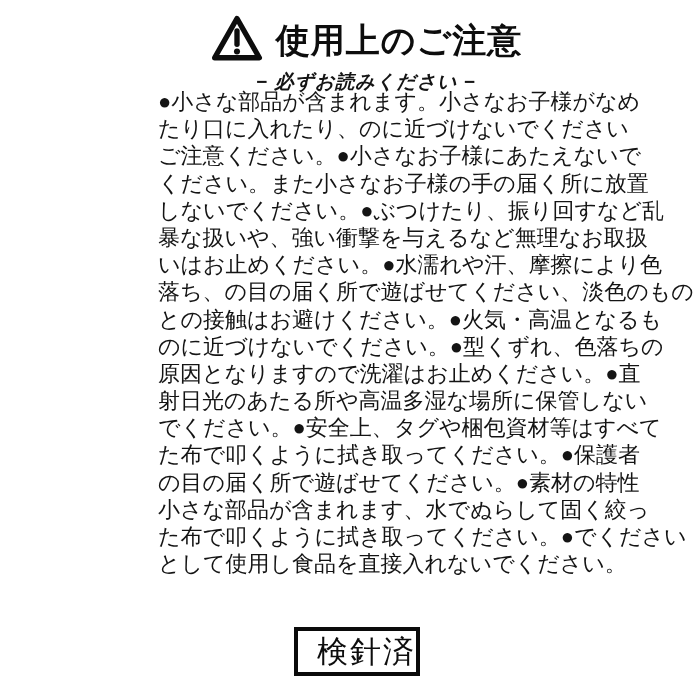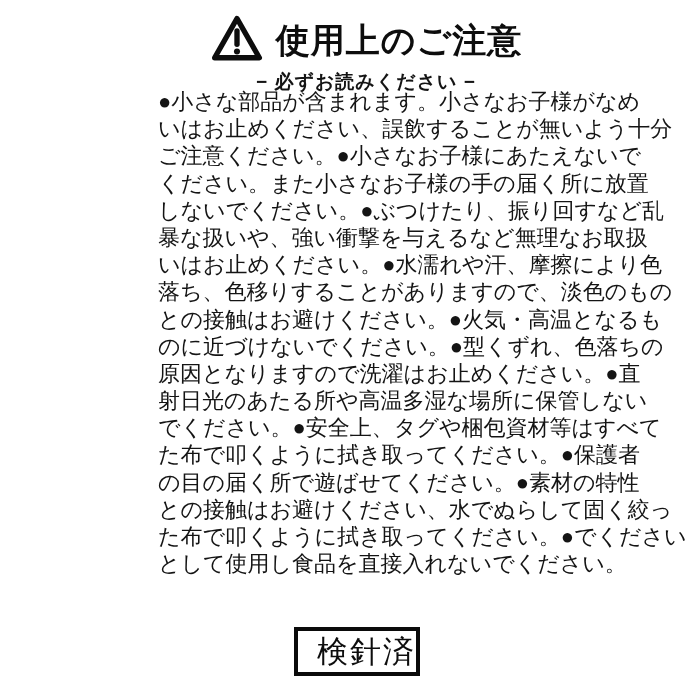--- a/index.html
+++ b/index.html
@@ -46,20 +46,21 @@
     color: #0d0d0d;
     white-space: nowrap;
   }
   .subtitle {
     margin-top: 1px;
     font-size: 19px;
     font-weight: 700;
     letter-spacing: 1px;
     color: #141414;
     white-space: nowrap;
+    font-style: italic;
   }
   .body-text {
     position: absolute;
     top: 88px;
     left: 158px;
     width: 392px;
     font-size: 22px;
     font-weight: 500;
     color: #141414;
   }
@@ -106,35 +107,35 @@
           </svg>
         </span>
         <span class="title">使用上のご注意</span>
       </div>
       <div class="subtitle">− 必ずお読みください −</div>
     </div>
   </div>
 
   <div class="body-text">
       <div class="line">●小さな部品が含まれます。小さなお子様がなめ</div>
-      <div class="line">いはお止めください、誤飲することが無いよう十分</div>
+      <div class="line">たり口に入れたり、のに近づけないでください</div>
       <div class="line">ご注意ください。●小さなお子様にあたえないで</div>
       <div class="line">ください。また小さなお子様の手の届く所に放置</div>
       <div class="line">しないでください。●ぶつけたり、振り回すなど乱</div>
       <div class="line">暴な扱いや、強い衝撃を与えるなど無理なお取扱</div>
       <div class="line">いはお止めください。●水濡れや汗、摩擦により色</div>
-      <div class="line">落ち、色移りすることがありますので、淡色のもの</div>
+      <div class="line">落ち、の目の届く所で遊ばせてください、淡色のもの</div>
       <div class="line">との接触はお避けください。●火気・高温となるも</div>
       <div class="line">のに近づけないでください。●型くずれ、色落ちの</div>
       <div class="line">原因となりますので洗濯はお止めください。●直</div>
       <div class="line">射日光のあたる所や高温多湿な場所に保管しない</div>
       <div class="line">でください。●安全上、タグや梱包資材等はすべて</div>
       <div class="line">た布で叩くように拭き取ってください。●保護者</div>
       <div class="line">の目の届く所で遊ばせてください。●素材の特性</div>
-      <div class="line">との接触はお避けください、水でぬらして固く絞っ</div>
+      <div class="line">小さな部品が含まれます、水でぬらして固く絞っ</div>
       <div class="line">た布で叩くように拭き取ってください。●でください</div>
       <div class="line">として使用し食品を直接入れないでください。</div>
     </div>
 
   <div class="stamp-box">
     <span class="stamp-text">検針済</span>
   </div>
 
 </div>
 

